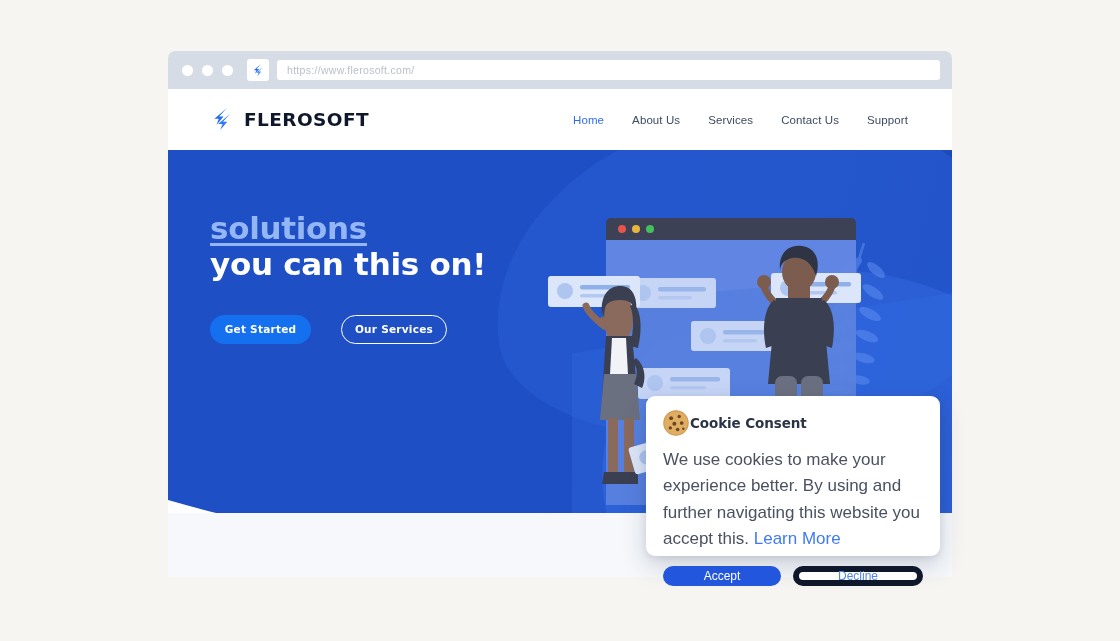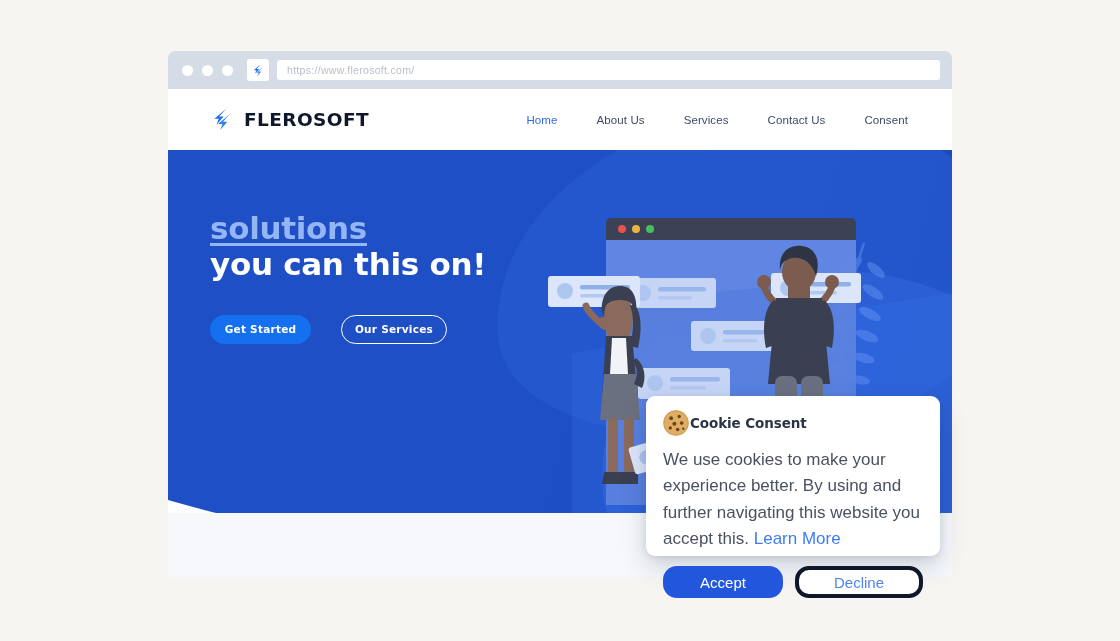--- a/index.html
+++ b/index.html
@@ -40,21 +40,21 @@
     height: 61px; background: #fff; display: flex; align-items: center;
     padding: 0 44px 0 42px; justify-content: space-between;
   }
   .brand { display: flex; align-items: center; gap: 9px; }
   .brand-name {
     font-size: 18.5px; font-weight: 700; color: #0f172a;
     letter-spacing: .4px; font-family: "DejaVu Sans", sans-serif;
   }
   .nav { display: flex; align-items: center; gap: 28px; }
   .nav a {
-    font-size: 11.5px; color: #3d4a63; text-decoration: none; letter-spacing: .1px; margin-left: 11px;
+    font-size: 11.5px; color: #3d4a63; text-decoration: none; letter-spacing: .1px;
   }
   .nav a.active { color: #2f6bed; }
 
   
   .hero {
     position: relative; height: 427px; overflow: hidden;
     background: linear-gradient(105deg, #1e4fc4 0%, #1e4fc4 52%, #1c49bb 100%);
   }
   .hero-blob-a {
     position: absolute; right: -60px; top: -40px; width: 520px; height: 330px;
@@ -111,26 +111,26 @@
   .cookie-title {
     font-size: 13.5px; font-weight: 700; color: #2b3445;
     font-family: "DejaVu Sans", sans-serif; letter-spacing: -.1px;
   }
   .cookie-body {
     margin-top: 11px; font-size: 17px; line-height: 1.55; color: #4a5161;
   }
   .cookie-body a { color: #3f7bf6; text-decoration: none; }
   .cookie-actions { display: flex; gap: 12px; margin-top: 14px; }
   .cbtn {
-    flex: 1; height: 32px; border-radius: 14px; display: flex;
+    flex: 1; height: 20px; border-radius: 14px; display: flex;
     align-items: center; justify-content: center;
-    font-size: 15px; cursor: pointer;
+    font-size: 12px; cursor: pointer;
   }
   .cbtn-accept { background: #2256dd; color: #fff; }
-  .cbtn-decline { background: #fff; color: #4f84f2; border: 4px solid #0f172a; }
+  .cbtn-decline { background: #fff; color: #4f84f2; border: 6px solid #0f172a; }
 </style>
 </head>
 <body>
 
 <div class="stage">
 
   <div class="browser">
 
     <div class="chrome-bar">
       <div class="dots">
@@ -155,21 +155,21 @@
           <path d="M15.8 1.5 L8.8 9.2 L13 9.2 L6.2 17.2 L8.4 11.3 L4.2 11.3 Z" fill="#1f6ef0"></path>
           <path d="M19.4 6.4 L12.4 14.1 L16.6 14.1 L9.8 22.1 L12 16.2 L7.8 16.2 Z" fill="#2f7cf6"></path>
         </svg>
         <span class="brand-name">FLEROSOFT</span>
       </div>
       <div class="nav">
         <a href="#" class="active">Home</a>
         <a href="#">About Us</a>
         <a href="#">Services</a>
         <a href="#">Contact Us</a>
-        <a href="#">Consent</a>
+        <a href="#">Support</a>
       </div>
     </div>
 
     <div class="hero">
       <div class="hero-blob-a"></div>
       <div class="hero-diag"></div>
       <div class="hero-blob-b"></div>
 
       <svg class="illus" viewBox="0 0 400 360">
 

